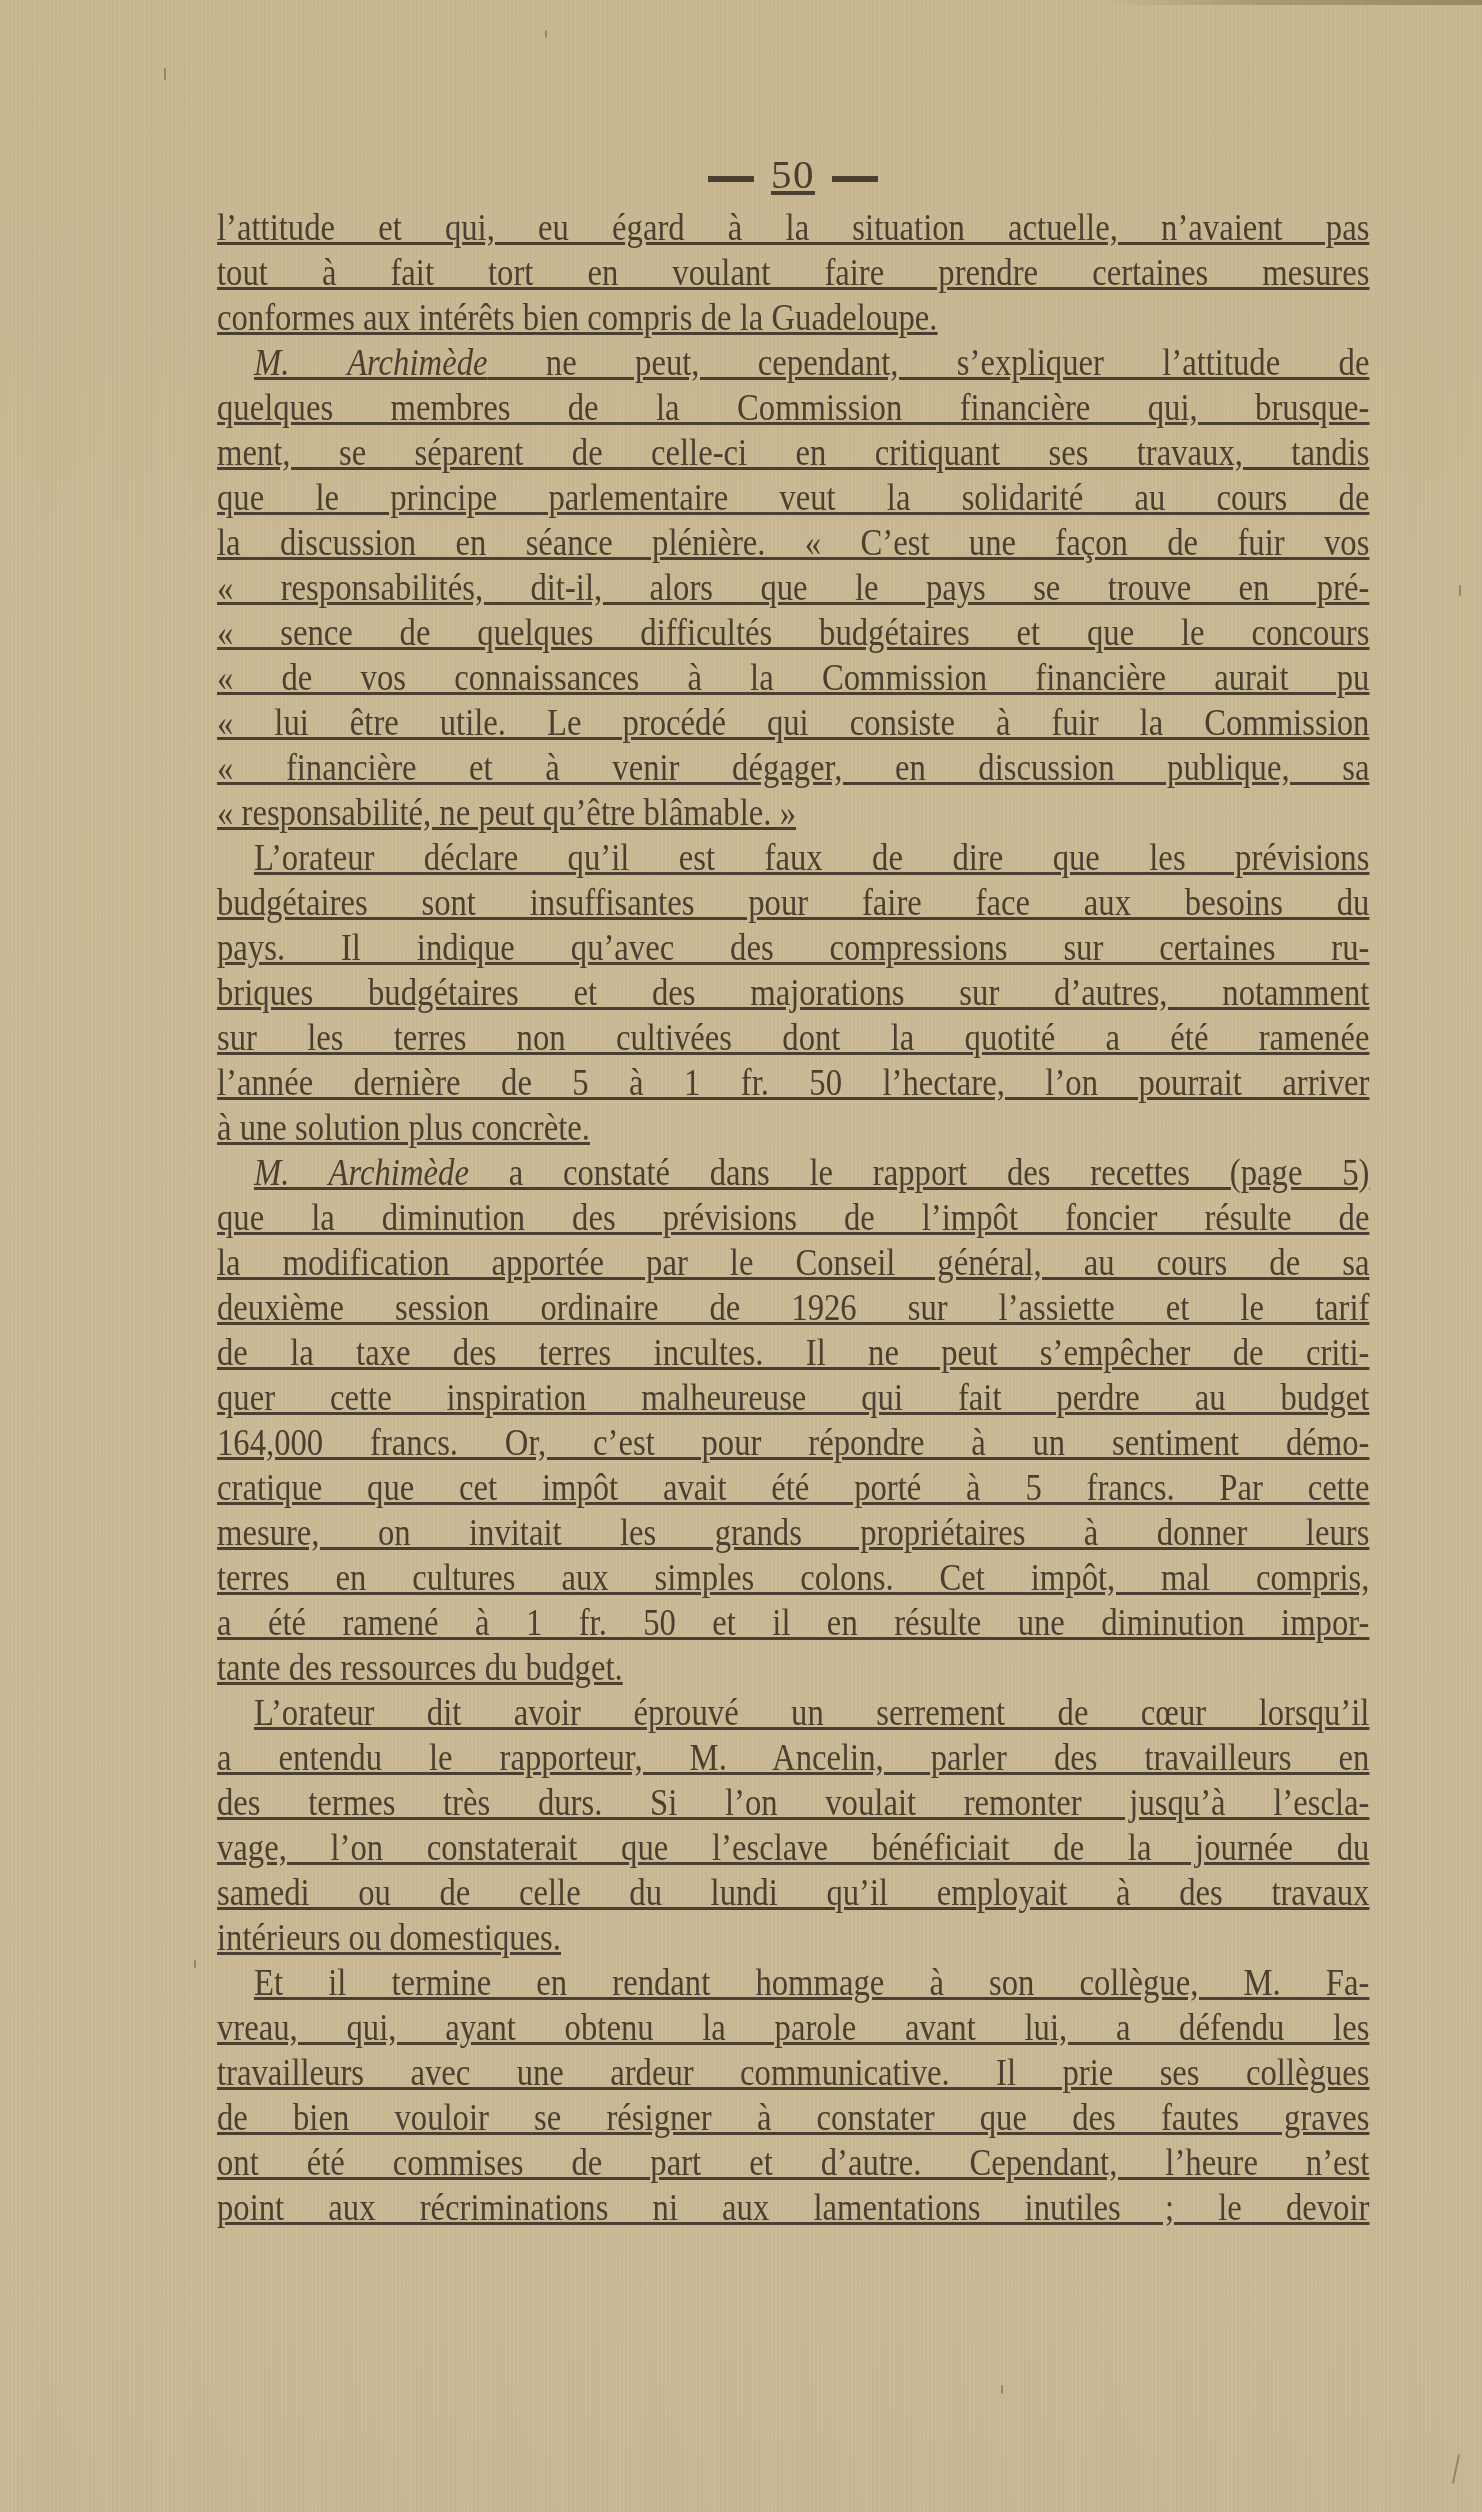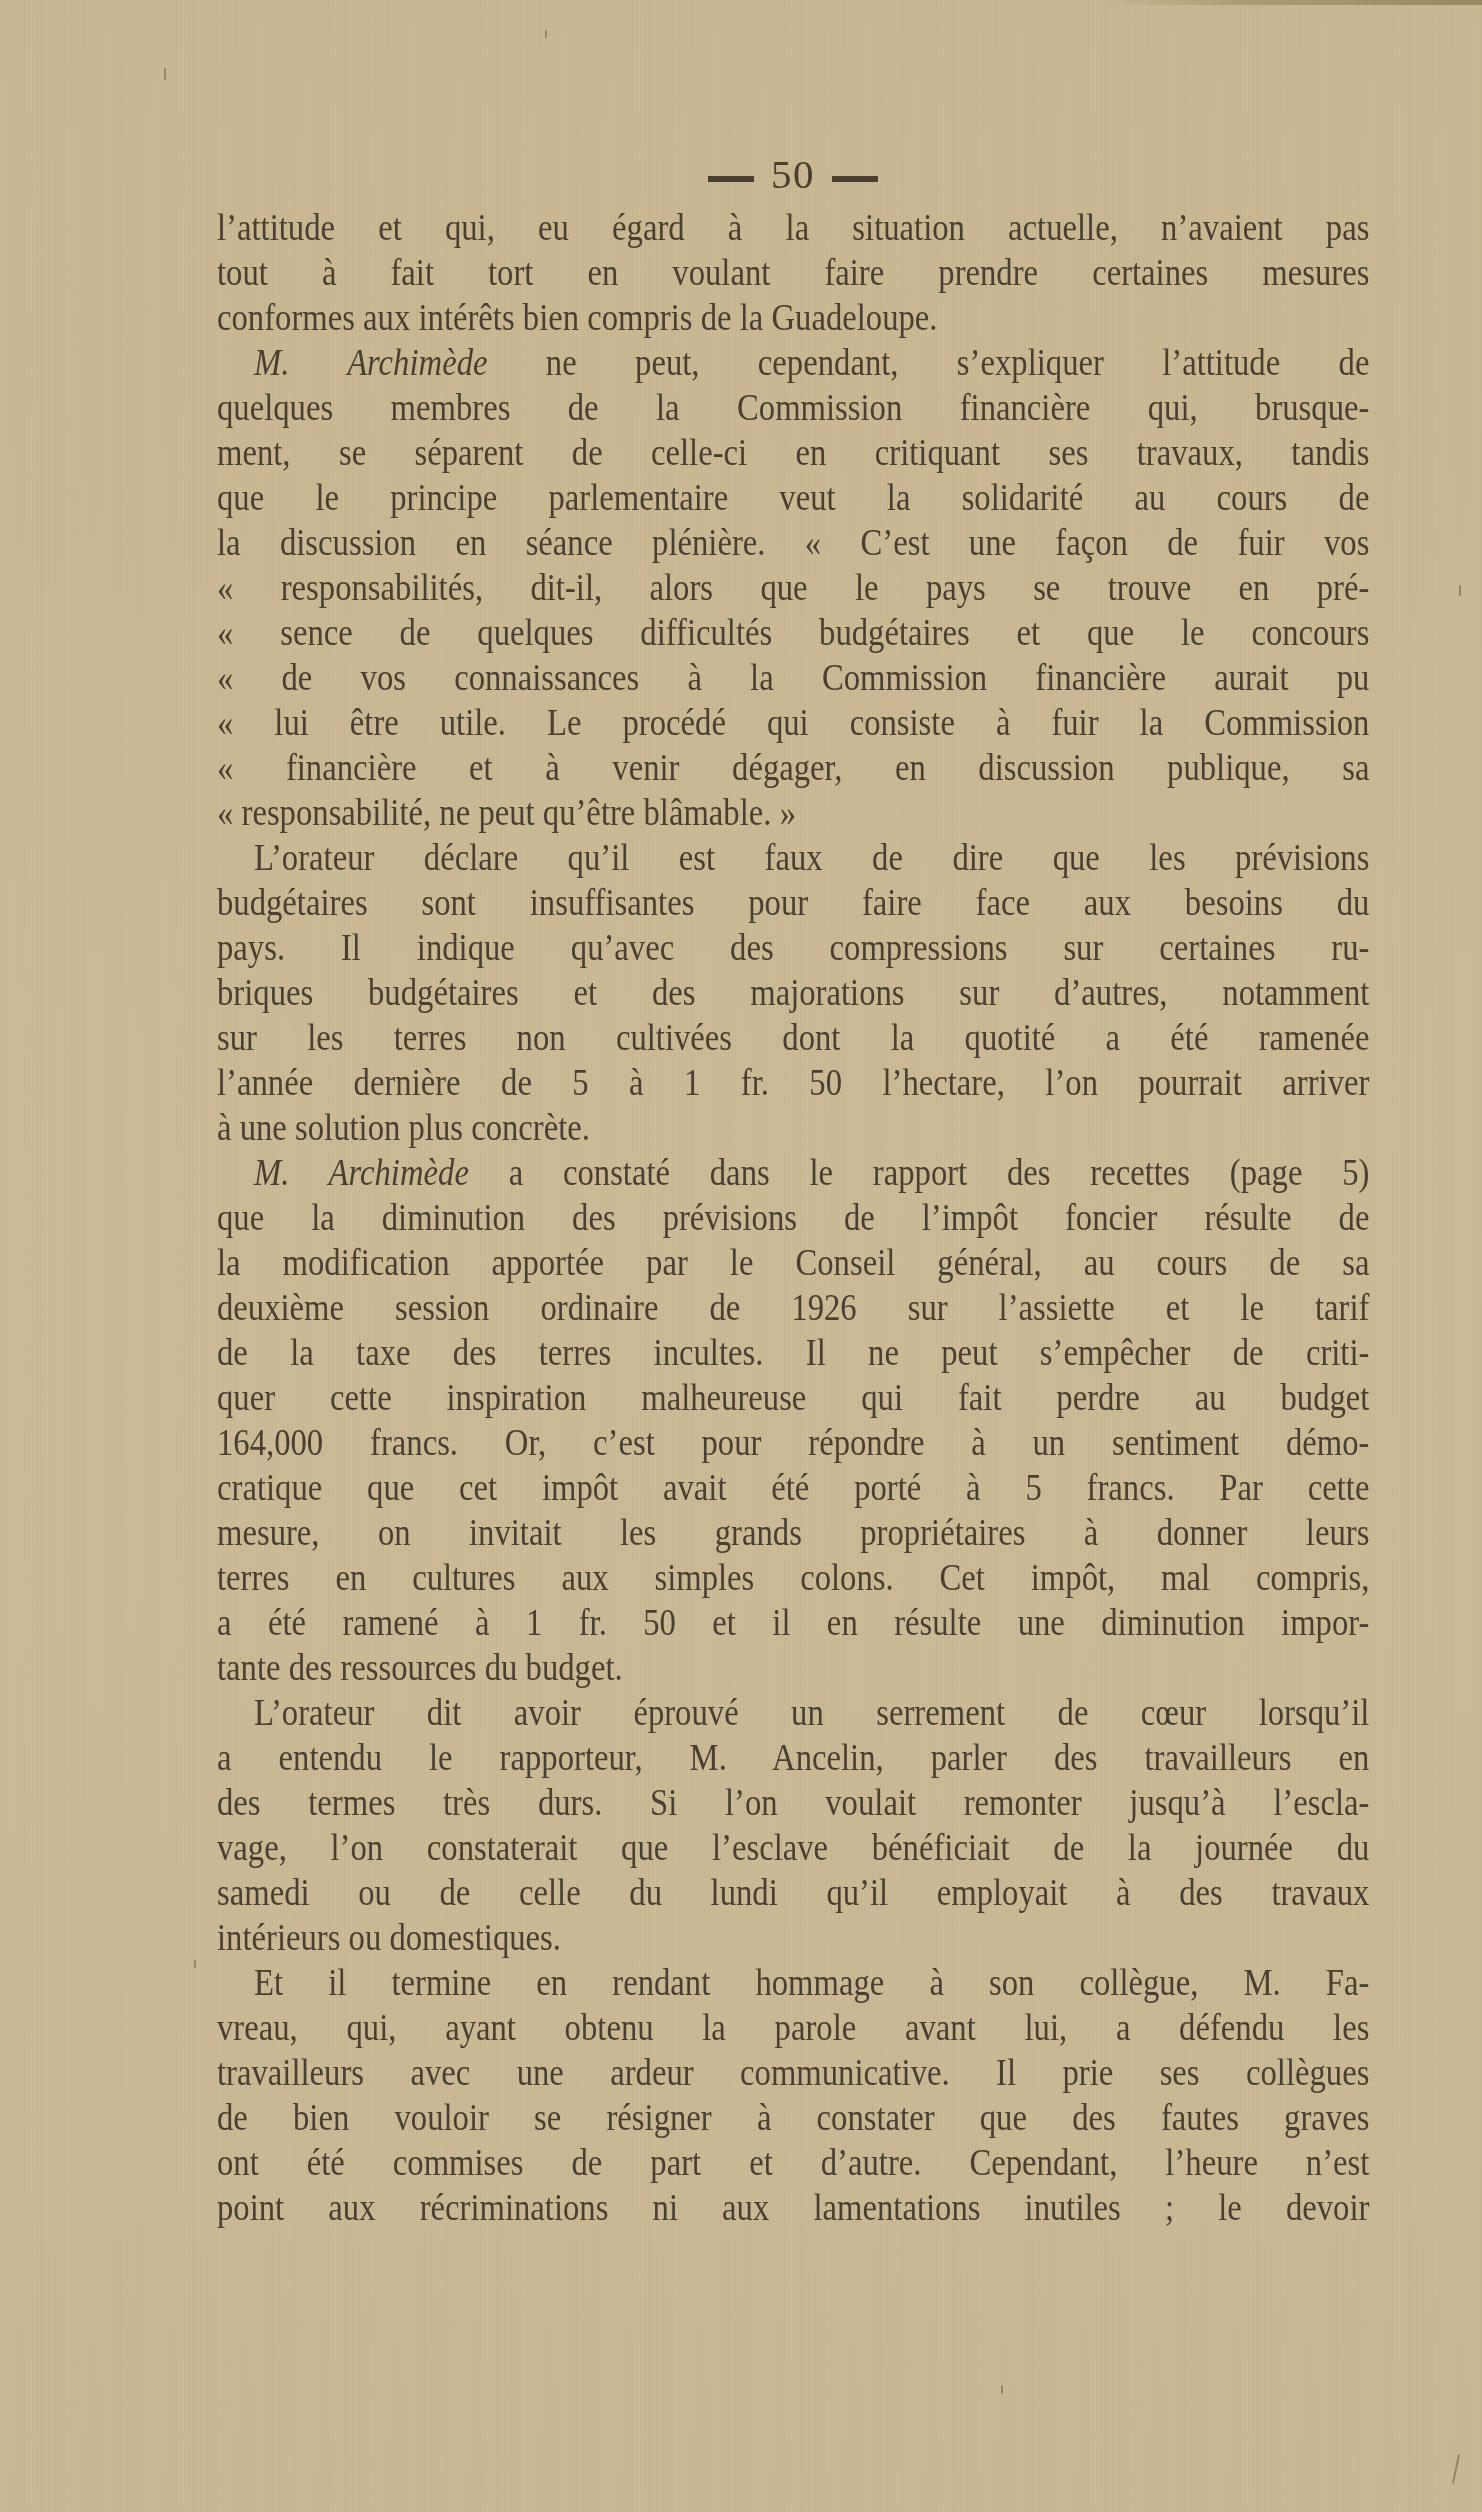--- a/index.html
+++ b/index.html
@@ -24,20 +24,21 @@
       right: 0;
       width: 380px;
       height: 4.6px;
       background: linear-gradient(90deg, rgba(120,100,60,0) 0%, rgba(120,100,60,0.35) 40%, rgba(110,90,50,0.5) 100%);
     }
     .page {
       position: absolute;
       left: 217px;
       top: 144px;
       width: 1152px;
+      text-decoration: underline;
     }
     .page-number {
       text-align: center;
       font-size: 41px;
       line-height: 61px;
       color: #4b4030;
       letter-spacing: 1.5px;
       margin-bottom: 0;
     }
     .page-number .dash {

